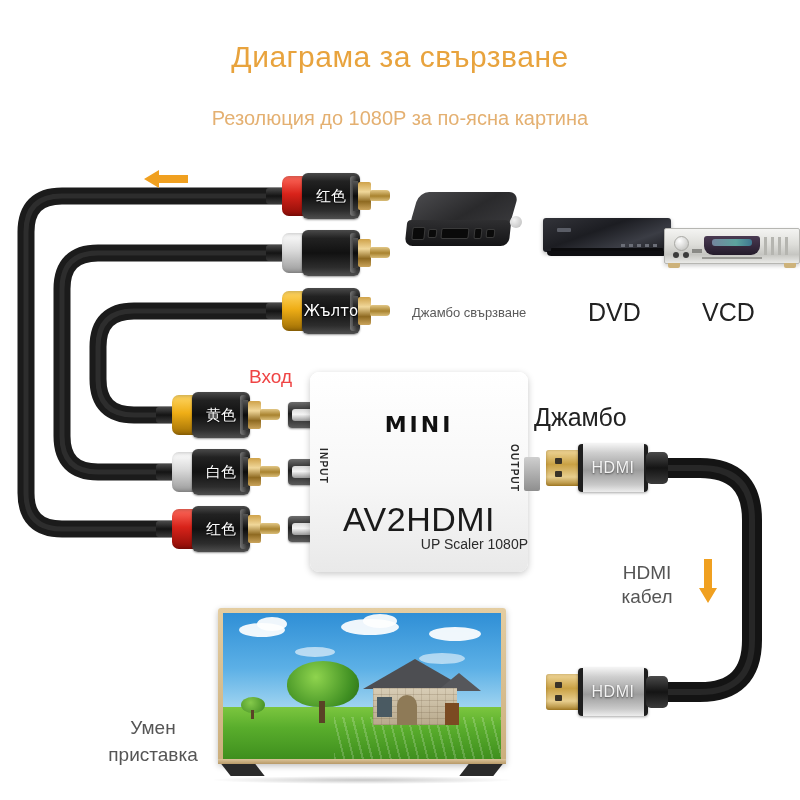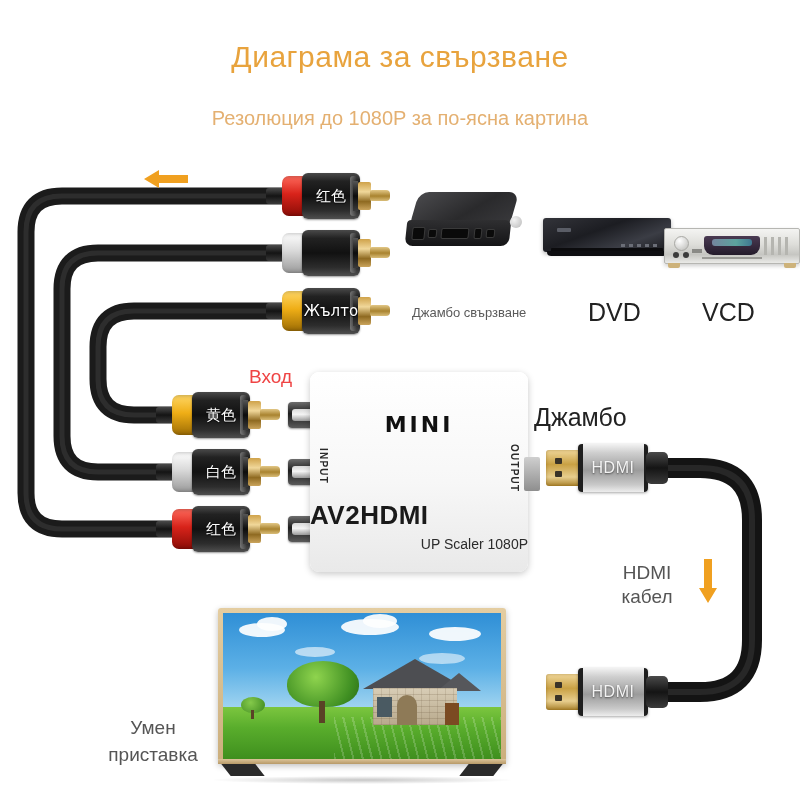--- a/index.html
+++ b/index.html
@@ -97,22 +97,22 @@
     background:linear-gradient(180deg,#ffffff 0%,#f7f7f7 55%,#e9e9e9 100%);
     border-radius:9px;
     box-shadow:0 2px 7px rgba(0,0,0,.22), inset 0 1px 0 #fff;
   }
   .conv .mini{
     position:absolute;left:0;top:40px;width:218px;text-align:center;
     font-size:22px;font-weight:bold;letter-spacing:3px;color:#111;
     font-family:"DejaVu Sans","Liberation Sans",sans-serif;
   }
   .conv .model{
-    position:absolute;left:0;top:128px;width:218px;text-align:left;
-    font-size:26px;font-weight:bold;letter-spacing:.5px;color:#1a1a1a;
+    position:absolute;left:0;top:128px;width:218px;text-align:center;
+    font-size:34px;font-weight:normal;letter-spacing:.5px;color:#1a1a1a;
   }
   .conv .scaler{
     position:absolute;left:0;top:164px;width:218px;text-align:right;
     font-size:14px;color:#2b2b2b;
   }
   .vtext{
     position:absolute;font-size:10px;letter-spacing:1.2px;color:#2a2a2a;font-weight:bold;
     writing-mode:vertical-rl;text-orientation:mixed;
   }
   .conv .in-t{left:8px;top:76px;}

